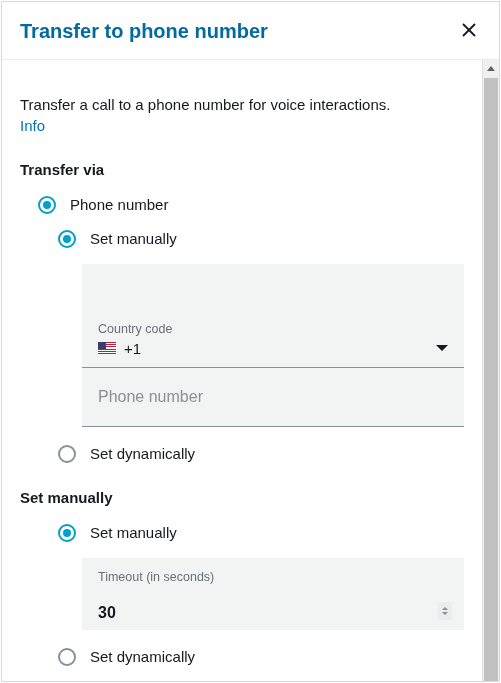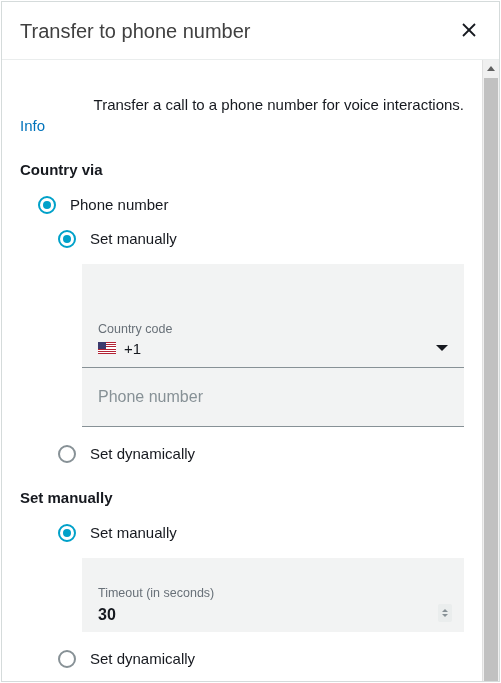--- a/index.html
+++ b/index.html
@@ -20,22 +20,22 @@
     }
     .header {
       display: flex;
       justify-content: space-between;
       align-items: center;
       padding: 16px 18px 14px 18px;
       border-bottom: 1px solid #eaeded;
     }
     .header-title {
       font-size: 20px;
-      font-weight: 400;
-      color: #404040;
+      font-weight: 700;
+      color: #0369a1;
     }
     .close-btn {
       background: none;
       border: none;
       cursor: pointer;
       padding: 4px;
       color: #16191f;
     }
     .close-btn svg { width: 16px; height: 16px; }
     .body-wrapper {
@@ -73,21 +73,20 @@
       left: 1px;
       right: 1px;
       height: 100%;
       background: #c1c1c1;
       border-radius: 0;
     }
     .desc {
       font-size: 15px;
       color: #16191f;
       line-height: 1.5;
-      text-align: right;
     }
     .info-link {
       color: #0073bb;
       text-decoration: none;
       font-size: 15px;
     }
     .section {
       margin-top: 26px;
     }
     .section-title {
@@ -182,21 +181,21 @@
       border-bottom: 1px solid #879196;
       font-size: 16px;
       color: #879196;
     }
     .timeout-field {
       padding: 12px 12px 8px 16px;
       display: flex;
       justify-content: space-between;
       align-items: flex-end;
     }
-    .timeout-left { display: flex; flex-direction: column; gap: 6px; margin-top: 16px; }
+    .timeout-left { display: flex; flex-direction: column; gap: 20px; }
     .timeout-value {
       font-size: 16px;
       color: #16191f;
       font-weight: bold;
     }
     .stepper {
       width: 14px;
       height: 18px;
       background: #eaeded;
       display: flex;
@@ -234,21 +233,21 @@
     </button>
   </div>
 
   <div class="body-wrapper">
     <div class="content">
 
       <div class="desc">Transfer a call to a phone number for voice interactions.</div>
       <a href="#" class="info-link">Info</a>
 
       <div class="section">
-        <div class="section-title">Country via</div>
+        <div class="section-title">Transfer via</div>
 
         <div class="radio-row">
           <span class="radio-outer selected">
               <span class="radio-inner"></span>
             </span>
           <span class="radio-label">Phone number</span>
         </div>
 
         <div class="radio-row nested">
           <span class="radio-outer selected">

